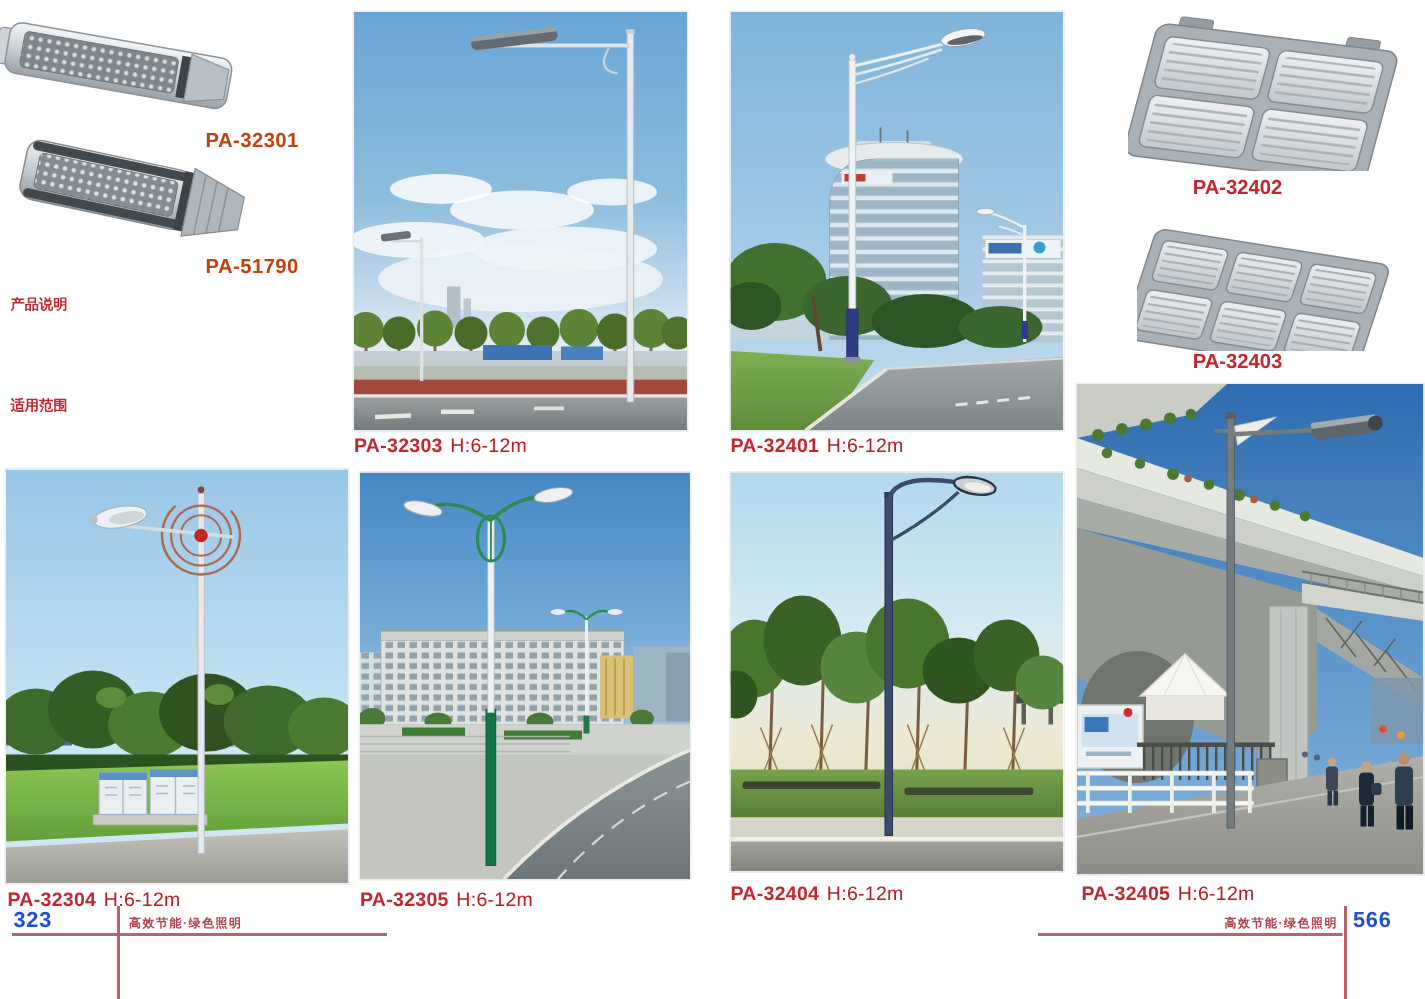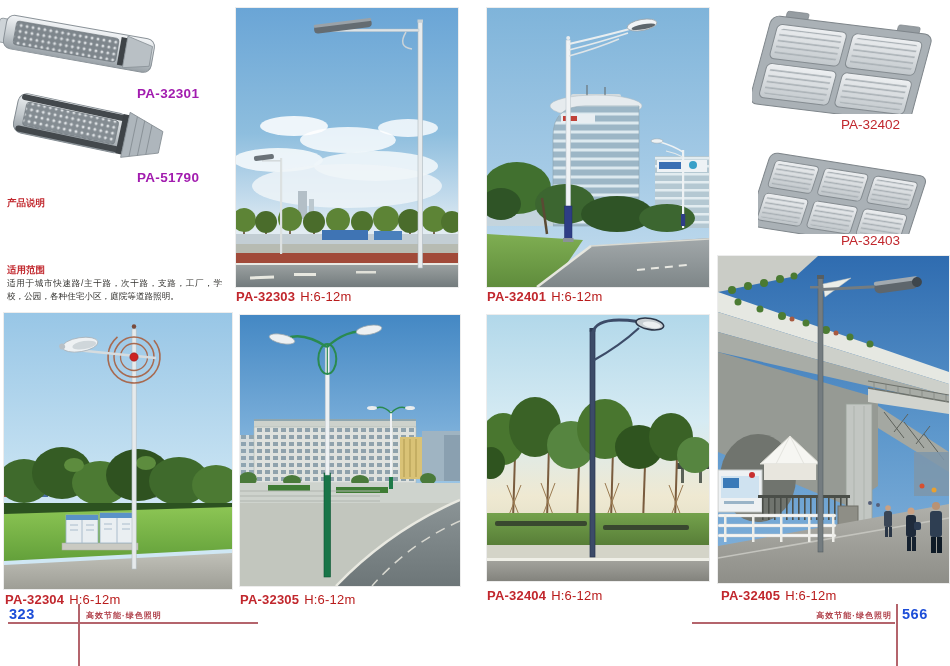--- a/index.html
+++ b/index.html
@@ -3,22 +3,22 @@
 <meta charset="utf-8">
 <style>
   html,body{margin:0;padding:0;background:#fff;}
   .sheet{position:relative;width:950px;height:666px;background:#ffffff;overflow:hidden;
          font-family:"Liberation Sans","DejaVu Sans",sans-serif;}
   .photo{position:absolute;overflow:hidden;box-shadow:0 0 0 1px rgba(0,0,0,.07);}
   .photo svg{display:block;}
   .prodimg{position:absolute;}
   .plabel{position:absolute;font-size:13px;font-weight:bold;color:#c1272d;white-space:nowrap;letter-spacing:.2px;}
   .plabel .h{font-weight:normal;color:#b91c1c;margin-left:5px;}
-  .biglabel{position:absolute;font-size:13.5px;font-weight:bold;color:#a21caf;white-space:nowrap;letter-spacing:.3px;}
-  .centerlabel{position:absolute;width:150px;text-align:right;font-size:13.5px;font-weight:normal;color:#c1272d;}
+  .biglabel{position:absolute;font-size:13.5px;font-weight:bold;color:#c2410c;white-space:nowrap;letter-spacing:.3px;}
+  .centerlabel{position:absolute;width:150px;text-align:center;font-size:13.5px;font-weight:bold;color:#c1272d;}
   .desc-h{position:absolute;font-size:9.5px;font-weight:bold;color:#c1272d;}
   .desc-b{position:absolute;width:215px;font-size:8.6px;line-height:1.5;color:#33322f;text-align:justify;}
   .pageno{position:absolute;font-size:14.5px;font-weight:bold;color:#1d4ed8;letter-spacing:.5px;}
   .slogan{position:absolute;font-size:8px;font-weight:bold;color:#b0404a;letter-spacing:1px;}
   .rule-h{position:absolute;height:1.6px;background:#b4646c;}
   .rule-v{position:absolute;width:1.6px;background:#b4646c;}
 </style>
 </head>
 <body>
 
@@ -73,21 +73,20 @@
         <path d="M120,0 L120,40 M128,2 L128,38 M136,5 L136,35" stroke="#8a9298" stroke-width="1" fill="none"></path>
       </g>
     </svg>
   </div>
   <div class="biglabel" style="left:137px;top:170px;">
     <span>PA-51790</span>
   </div>
 
   <div class="desc-h" style="left:7px;top:197px;">产品说明</div>
   <div class="desc-h" style="left:7px;top:264px;">适用范围</div>
-  <div class="desc-b" style="left:7px;top:277px;">适用于城市快速路/主干路，次干路，支路，工厂，学校，公园，各种住宅小区，庭院等道路照明。</div>
 
   <div class="photo" style="left:236px;top:8px;width:222px;height:279px;">
     <svg width="222" height="279" viewBox="0 0 222 279">
       <defs>
         <linearGradient id="sky303" x1="0" y1="0" x2="0" y2="1">
           <stop offset="0" stop-color="#6aa5d6"></stop>
             <stop offset=".45" stop-color="#8ebede"></stop>
             <stop offset=".68" stop-color="#c3dbec"></stop>
             <stop offset=".8" stop-color="#e2ecf2"></stop>
         </linearGradient>

